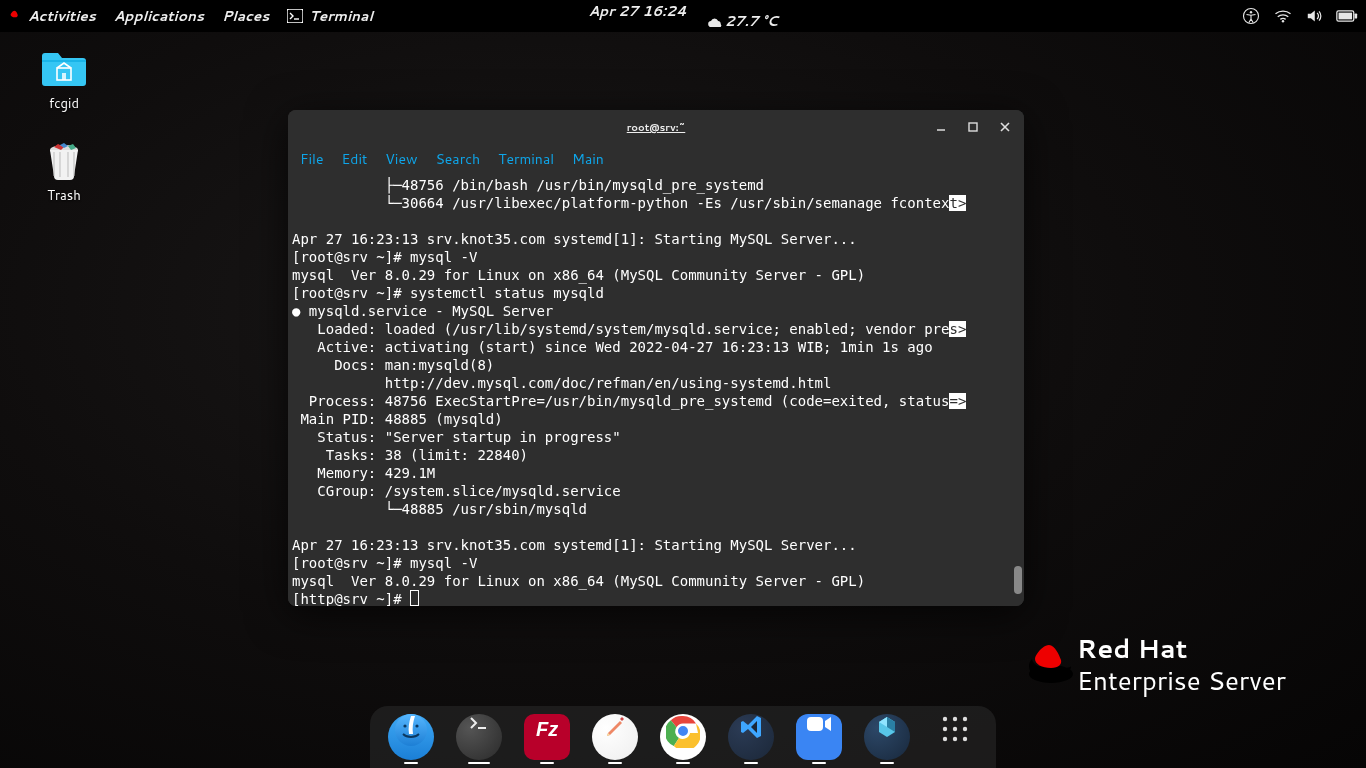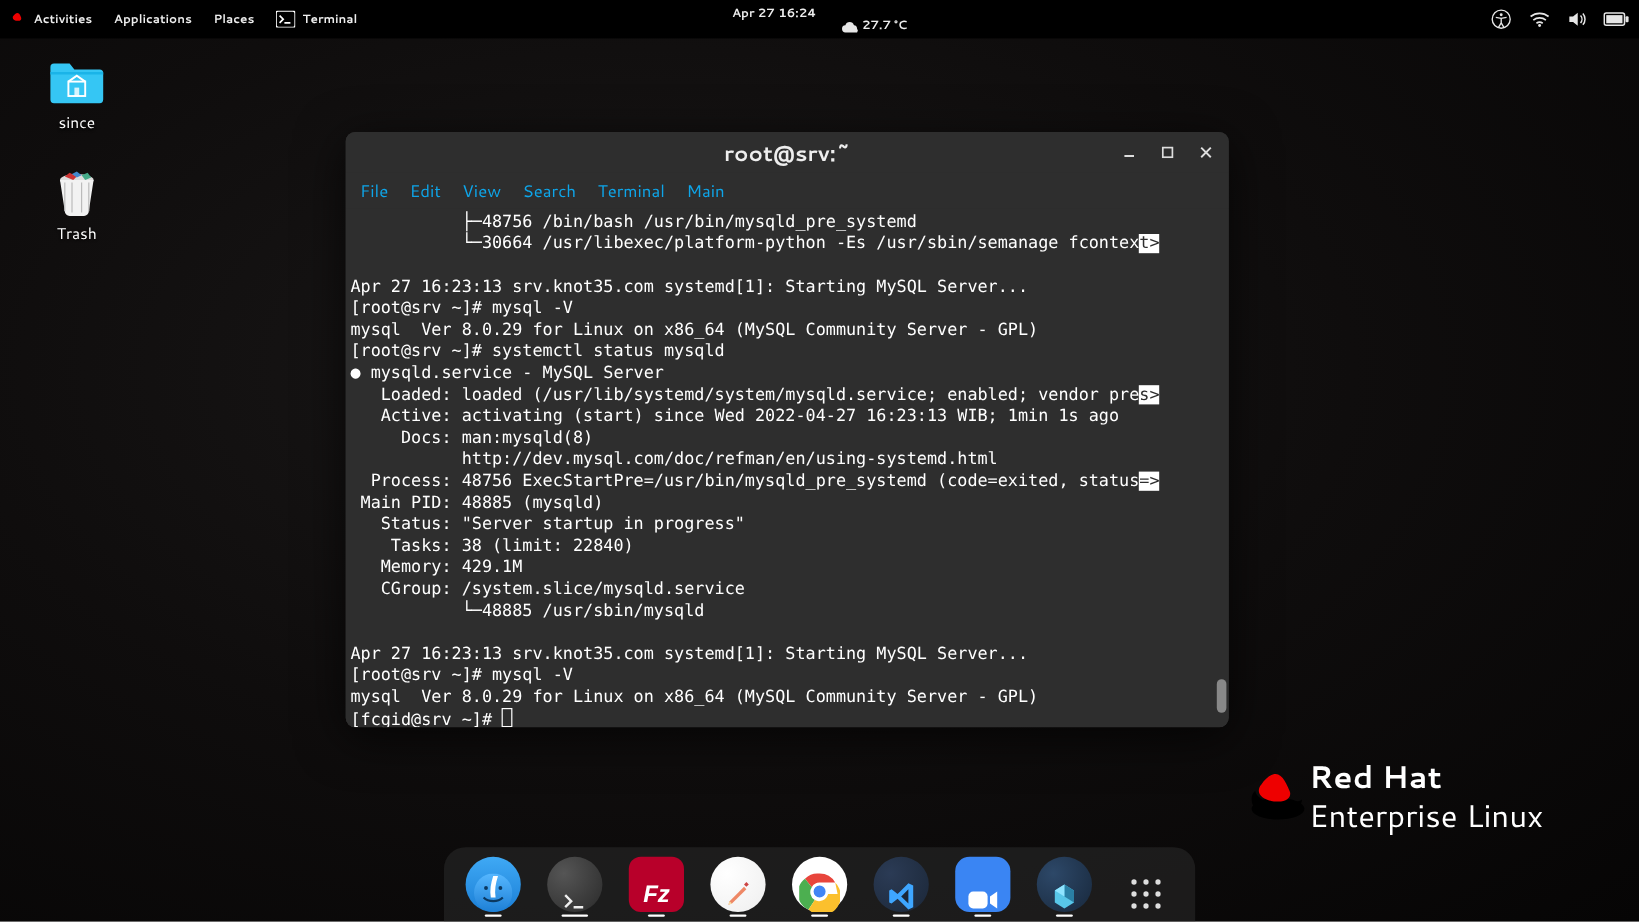--- a/index.html
+++ b/index.html
@@ -11,22 +11,23 @@
     color: #eee;
     position: relative;
     overflow: hidden;
   }
   
   .topbar {
     position: absolute; top: 0; left: 0; right: 0; height: 32px;
     background: #000;
     display: flex; align-items: center;
     padding: 0 8px;
-    font-size: 10px;
+    font-size: 14px;
     font-weight: 600;
+    font-style: italic;
   }
   .topbar .left { display: flex; align-items: center; gap: 18px; }
   .topbar .left .item { display: flex; align-items: center; gap: 6px; cursor: pointer; }
   .topbar .center { position: absolute; left: 50%; transform: translateX(-50%); display: flex; align-items: flex-start; gap: 20px; }
   .topbar .right { margin-left: auto; display: flex; align-items: center; gap: 14px; }
   .topbar .right svg, .topbar .right .icon { opacity: 0.9; }
   .rh-dot { width:14px; height:14px; }
   
   .desktop-icon { position:absolute; width:80px; text-align:center; font-size:13px; cursor:pointer; }
   .desktop-icon .glyph { width:48px; height:40px; margin:0 auto 6px; }
@@ -38,21 +39,21 @@
     width:736px; height:496px;
     background:#2e2e2e;
     border-radius:8px;
     box-shadow:0 8px 40px rgba(0,0,0,0.7);
     display:flex; flex-direction:column;
     overflow:hidden;
   }
   .term-titlebar {
     height:34px; display:flex; align-items:center; justify-content:center;
     background:#2e2e2e; position:relative;
-    font-size:18px; font-weight:700; color:#eee;
+    font-size:10px; font-weight:700; color:#eee;text-decoration:underline;
   }
   .term-titlebar .winbtns { position:absolute; right:6px; top:4px; display:flex; gap:6px; }
   .winbtn { width:26px; height:26px; border-radius:4px; display:flex; align-items:center; justify-content:center; cursor:pointer; }
   .term-menu {
     height:30px; display:flex; align-items:center; gap:18px;
     padding:0 12px; font-size:14px; color:#0ea5e9;
     background:#2e2e2e;
   }
   .term-menu span { cursor:pointer; }
   .term-body {
@@ -65,21 +66,21 @@
   .term-body .cursor { display:inline-block; width:9px; height:16px; border:1px solid #fff; vertical-align:-2px; }
   .term-scrollbar{ position:absolute; right:2px; bottom:12px; width:8px; height:28px; background:#888; border-radius:4px; }
   
   .dock {
     position:absolute; bottom:0; left:50%; transform:translateX(-50%);
     height:62px; padding:6px 18px;
     background:rgba(40,40,40,0.6);
     border-radius:18px 18px 0 0;
     display:flex; align-items:center; gap:22px;
   }
-  .dock .app { width:46px; height:46px; border-radius:10px; display:flex; align-items:flex-end; justify-content:center; cursor:pointer; position:relative;}
+  .dock .app { width:46px; height:46px; border-radius:10px; display:flex; align-items:flex-start; justify-content:center; cursor:pointer; position:relative;}
   .dock .app .ind{ position:absolute; bottom:-4px; left:50%; transform:translateX(-50%); width:14px; height:2px; background:#fff; border-radius:1px; }
   
   .branding { position:absolute; right:80px; bottom:70px; display:flex; align-items:center; gap:2px; }
   .branding .text { color:#fff; }
   .branding .text .l1 { font-size:26px; font-weight:700; }
   .branding .text .l2 { font-size:26px; font-weight:300; margin-top:-4px; }
 </style>
 </head>
 <body>
 
@@ -141,21 +142,21 @@
 <div class="desktop-icon" style="top:48px;left:24px;">
   <div class="glyph">
     <svg viewBox="0 0 48 40">
         <path fill="#35c6f4" d="M2 8a3 3 0 0 1 3-3h13l4 5h21a3 3 0 0 1 3 3v22a3 3 0 0 1-3 3H5a3 3 0 0 1-3-3z"></path>
         <path fill="#1ab4e8" d="M2 12h44v2H2z"></path>
         <rect x="17" y="20" width="14" height="12" fill="none" stroke="#fff" stroke-width="1.6"></rect>
         <path d="M17 20l7-5 7 5" fill="none" stroke="#fff" stroke-width="1.6"></path>
         <rect x="22" y="25" width="4" height="7" fill="#fff" opacity="0.8"></rect>
       </svg>
   </div>
-  <div class="label">since</div>
+  <div class="label">fcgid</div>
 </div>
 <div class="desktop-icon" style="top:140px;left:24px;">
   <div class="glyph">
     <svg viewBox="0 0 48 40">
         <ellipse cx="24" cy="10" rx="14" ry="5" fill="#ddd"></ellipse>
         <path fill="#f2f2f2" d="M10 10h28l-4 26a4 4 0 0 1-4 4H18a4 4 0 0 1-4-4z"></path>
         <path stroke="#bbb" stroke-width="1" d="M14 12v24M20 12v25M28 12v25M34 12v24" fill="none"></path>
         <path fill="#c33" d="M14 7l4-3 6 3-3 3z"></path>
         <path fill="#4a8" d="M28 6l5-2 3 4-5 2z"></path>
         <path fill="#48c" d="M20 5l4-2 4 3-4 2z"></path>
@@ -209,21 +210,21 @@
 <span> Main PID: 48885 (mysqld)</span>
 <span>   Status: "Server startup in progress"</span>
 <span>    Tasks: 38 (limit: 22840)</span>
 <span>   Memory: 429.1M</span>
 <span>   CGroup: /system.slice/mysqld.service</span>
 <span>           └─48885 /usr/sbin/mysqld</span>
 <span></span>
 <span>Apr 27 16:23:13 srv.knot35.com systemd[1]: Starting MySQL Server...</span>
 <span>[root@srv ~]# mysql -V</span>
 <span>mysql  Ver 8.0.29 for Linux on x86_64 (MySQL Community Server - GPL)</span>
-<span>[fcgid@srv ~]# </span><span class="cursor"></span>
+<span>[http@srv ~]# </span><span class="cursor"></span>
     <div class="term-scrollbar"></div>
   </div>
 </div>
 
 <div class="dock">
   <div class="app" style="background:linear-gradient(#3fa9f5,#1b7fd6);border-radius:50%;">
     <svg width="32" height="32" viewBox="0 0 32 32">
         <circle cx="16" cy="16" r="16" fill="url(#g)"></circle>
         <defs>
           <linearGradient id="g" x1="0" x2="0" y1="0" y2="1">
@@ -308,15 +309,15 @@
 </div>
 
 <div class="branding">
   <svg width="48" height="40" viewBox="0 0 48 40">
     <ellipse cx="24" cy="30" rx="22" ry="9" fill="#000"></ellipse>
     <path fill="#e00" d="M34 16c1 4-2 8-10 8-9 0-16-4-16-9 0-2 1-4 2-5 3-5 8-9 12-9 6 0 10 10 12 15z"></path>
     <path fill="#000" d="M44 22c0 8-11 14-22 14S2 31 2 22c0-3 1-5 3-7 1 6 9 10 19 10 10 0 20-1 20-3z"></path>
   </svg>
   <div class="text">
     <div class="l1">Red Hat</div>
-    <div class="l2">Enterprise Linux</div>
+    <div class="l2">Enterprise Server</div>
   </div>
 </div>
 
 </body></html>

